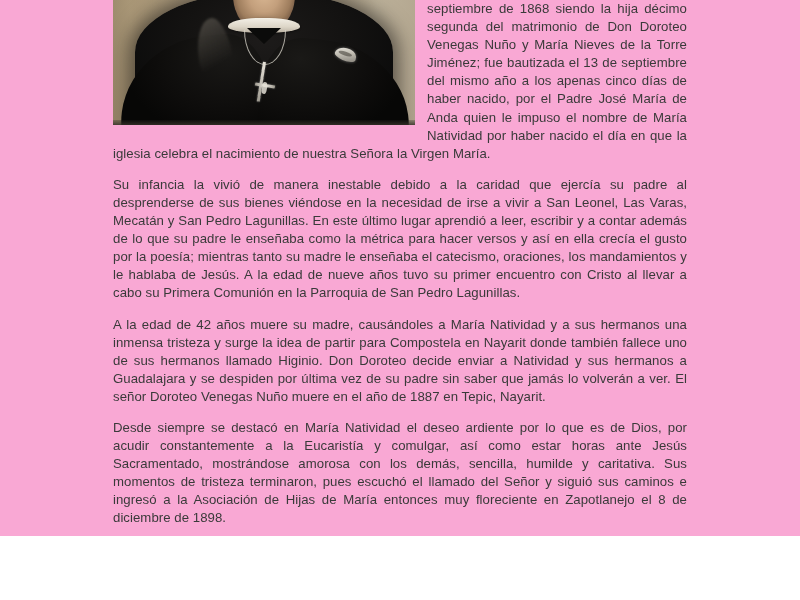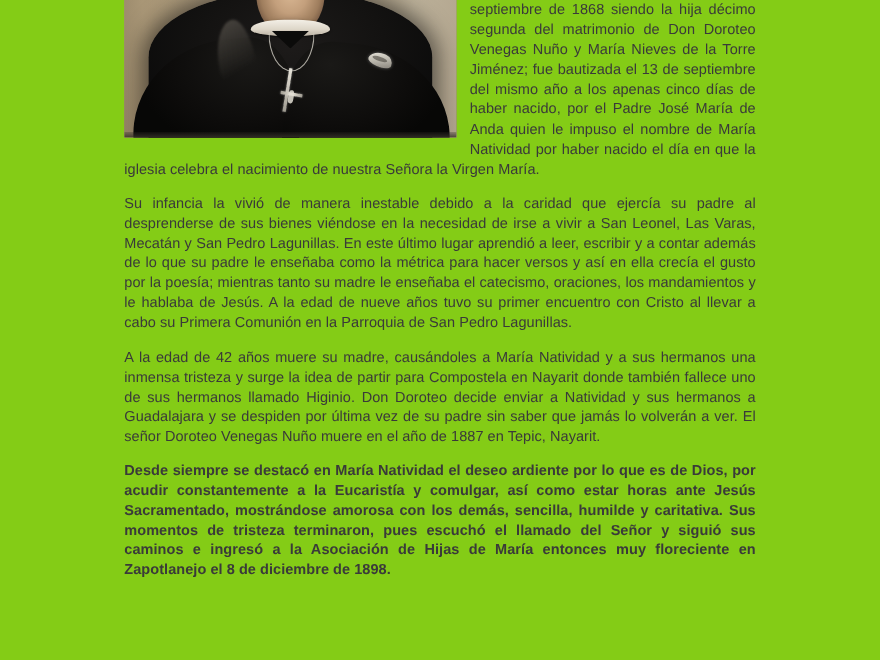--- a/index.html
+++ b/index.html
@@ -12,22 +12,22 @@
     width: 800px;
     height: 600px;
     overflow: hidden;
     font-family: "Liberation Sans", "DejaVu Sans", sans-serif;
     color: #3a3a3a;
   }
 
   .page {
     position: relative;
     width: 800px;
-    height: 600px;
-    background: #84cc16;
+    height: 536px;
+    background: #f9a8d4;
     box-sizing: border-box;
   }
 
   .content {
     position: absolute;
     left: 113px;
     top: 0px;
     width: 574px;
   }
 
@@ -234,21 +234,20 @@
     line-height: 18.1px;
     text-align: justify;
     text-justify: inter-word;
     letter-spacing: 0.05px;
     color: #3a3a3a;
     -webkit-hyphens: none;
     hyphens: none;
   }
   p.body-par:last-child {
     margin-bottom: 0;
-    font-weight: bold;
   }
 </style>
 </head>
 <body>
 
 <div class="page">
   <div class="content">
 
     <figure class="portrait">
       <span class="backdrop"></span>

